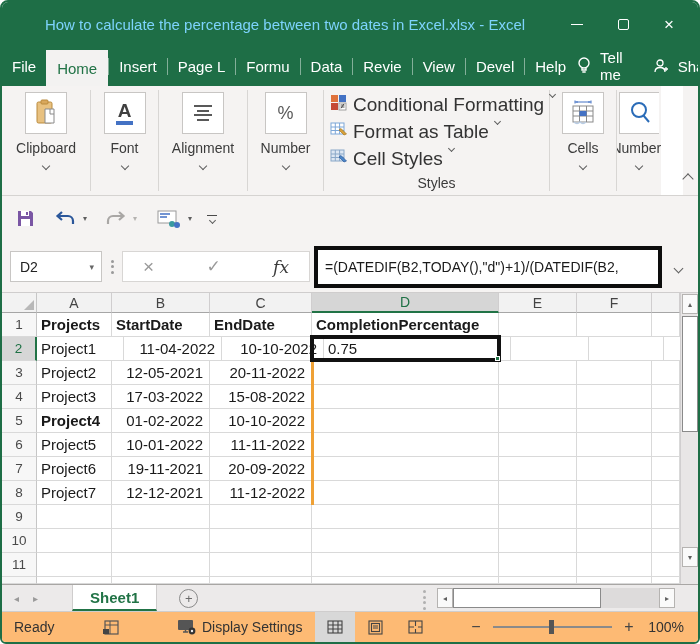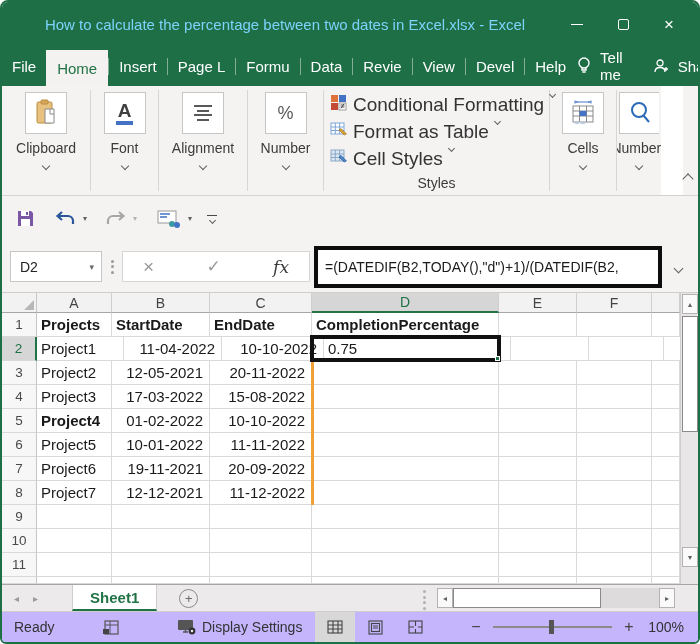--- a/index.html
+++ b/index.html
@@ -94,21 +94,21 @@
     color:#217346; font-weight:bold; font-size:15px; display:flex; align-items:center; padding:0 17px; margin-left:22px; }
   .addsheet{ width:19px; height:19px; border:1.5px solid #8a8a8a; border-radius:50%; color:#6a6a6a; font-size:13px;
     display:flex; align-items:center; justify-content:center; align-self:center; margin-left:22px; }
   .sheet-grip{ position:absolute; left:421px; top:5px; display:flex; flex-direction:column; gap:2.5px; }
   .sheet-grip i{ width:3px; height:3px; border-radius:50%; background:#b0b0b0; display:block; }
   .hscroll{ position:absolute; left:435px; right:23px; top:3px; height:20px; background:#dddbdb; display:flex; }
   .hscroll .sbtn{ height:20px; }
   .hscroll .thumb{ width:148px; height:20px; background:#fff; border:1px solid #8a8a8a; }
   .hscroll .rbtn{ position:absolute; right:0; top:0; }
   
-  .statusbar{ height:31px; background:#c4b5fd; border-top:1px solid #cfcdcd; display:flex; align-items:center; font-size:14px; color:#333; flex:none; position:relative; }
+  .statusbar{ height:31px; background:#fdba74; border-top:1px solid #cfcdcd; display:flex; align-items:center; font-size:14px; color:#333; flex:none; position:relative; }
   .statusbar .ready{ margin-left:12px; }
   .macro-ic{ margin-left:48px; }
   .disp{ display:flex; align-items:center; gap:5px; position:absolute; left:175px; }
   .views{ position:absolute; left:313px; display:flex; height:31px; align-items:stretch; }
   .viewbtn{ width:40px; display:flex; align-items:center; justify-content:center; }
   .viewbtn.sel{ background:#d8d8d8; }
   .zoomer{ position:absolute; left:465px; right:60px; display:flex; align-items:center; }
   .zminus,.zplus{ font-size:16px; color:#444; width:18px; text-align:center; }
   .ztrack{ flex:1; height:2px; background:#8a8a8a; margin:0 8px; position:relative; }
   .zhandle{ position:absolute; left:47%; top:-6px; width:5px; height:14px; background:#555; }

